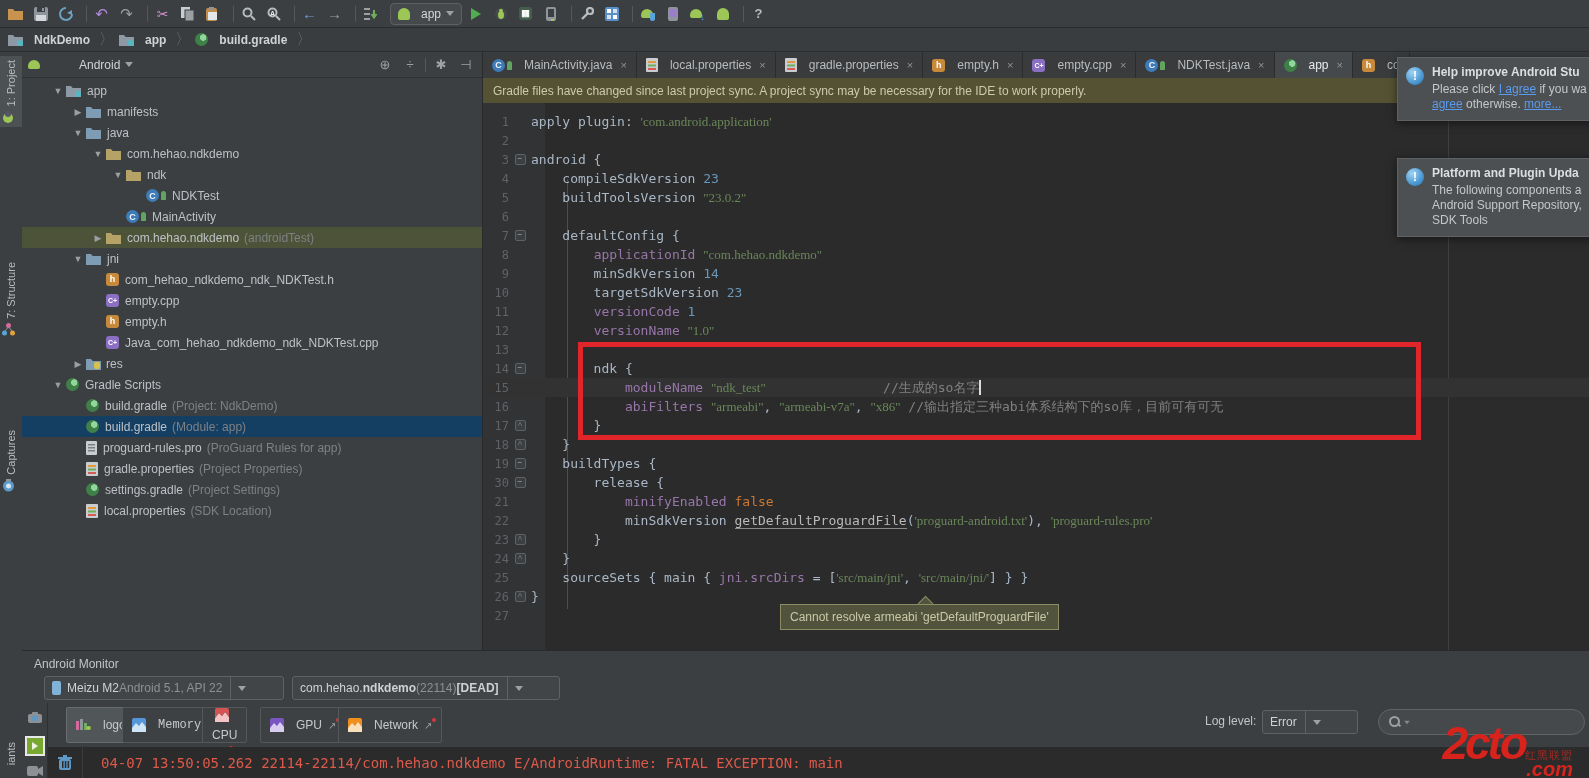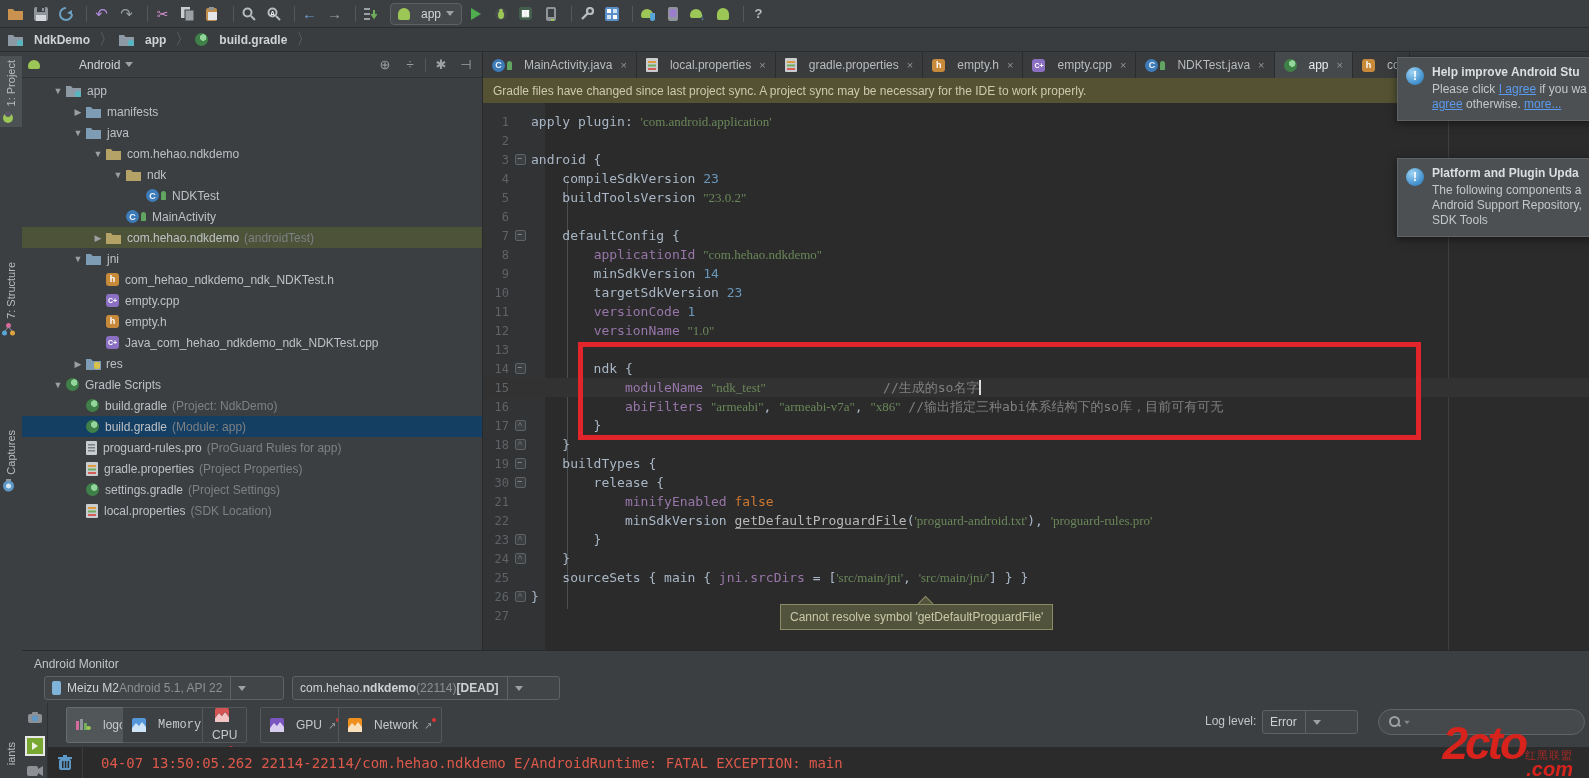--- a/index.html
+++ b/index.html
@@ -825,21 +825,21 @@
           <pre class="ct"><span class="tk-d">}</span></pre>
         </div>
         <div class="cl">
           <span class="ln">27</span>
           <span class="fm"></span>
           <pre class="ct"></pre>
         </div>
       </div>
     <div id="redbox"></div>
     <div id="tooltiparrow"></div>
-    <div id="tooltip">Cannot resolve symbol 'getDefaultProguardFile'</div>
+    <div id="tooltip">Cannot resolve armeabi 'getDefaultProguardFile'</div>
   </div>
 </div>
 
 <div id="notifs">
     <div class="notif" style="top: 57px;">
       <span class="infoico">!</span>
       <div class="title">Help improve Android Stu</div>
       <div class="bline"><span>Please click </span><a>I agree</a><span> if you wa</span></div>
       <div class="bline"><a>agree</a><span> otherwise. </span><a>more...</a></div>
     </div>

